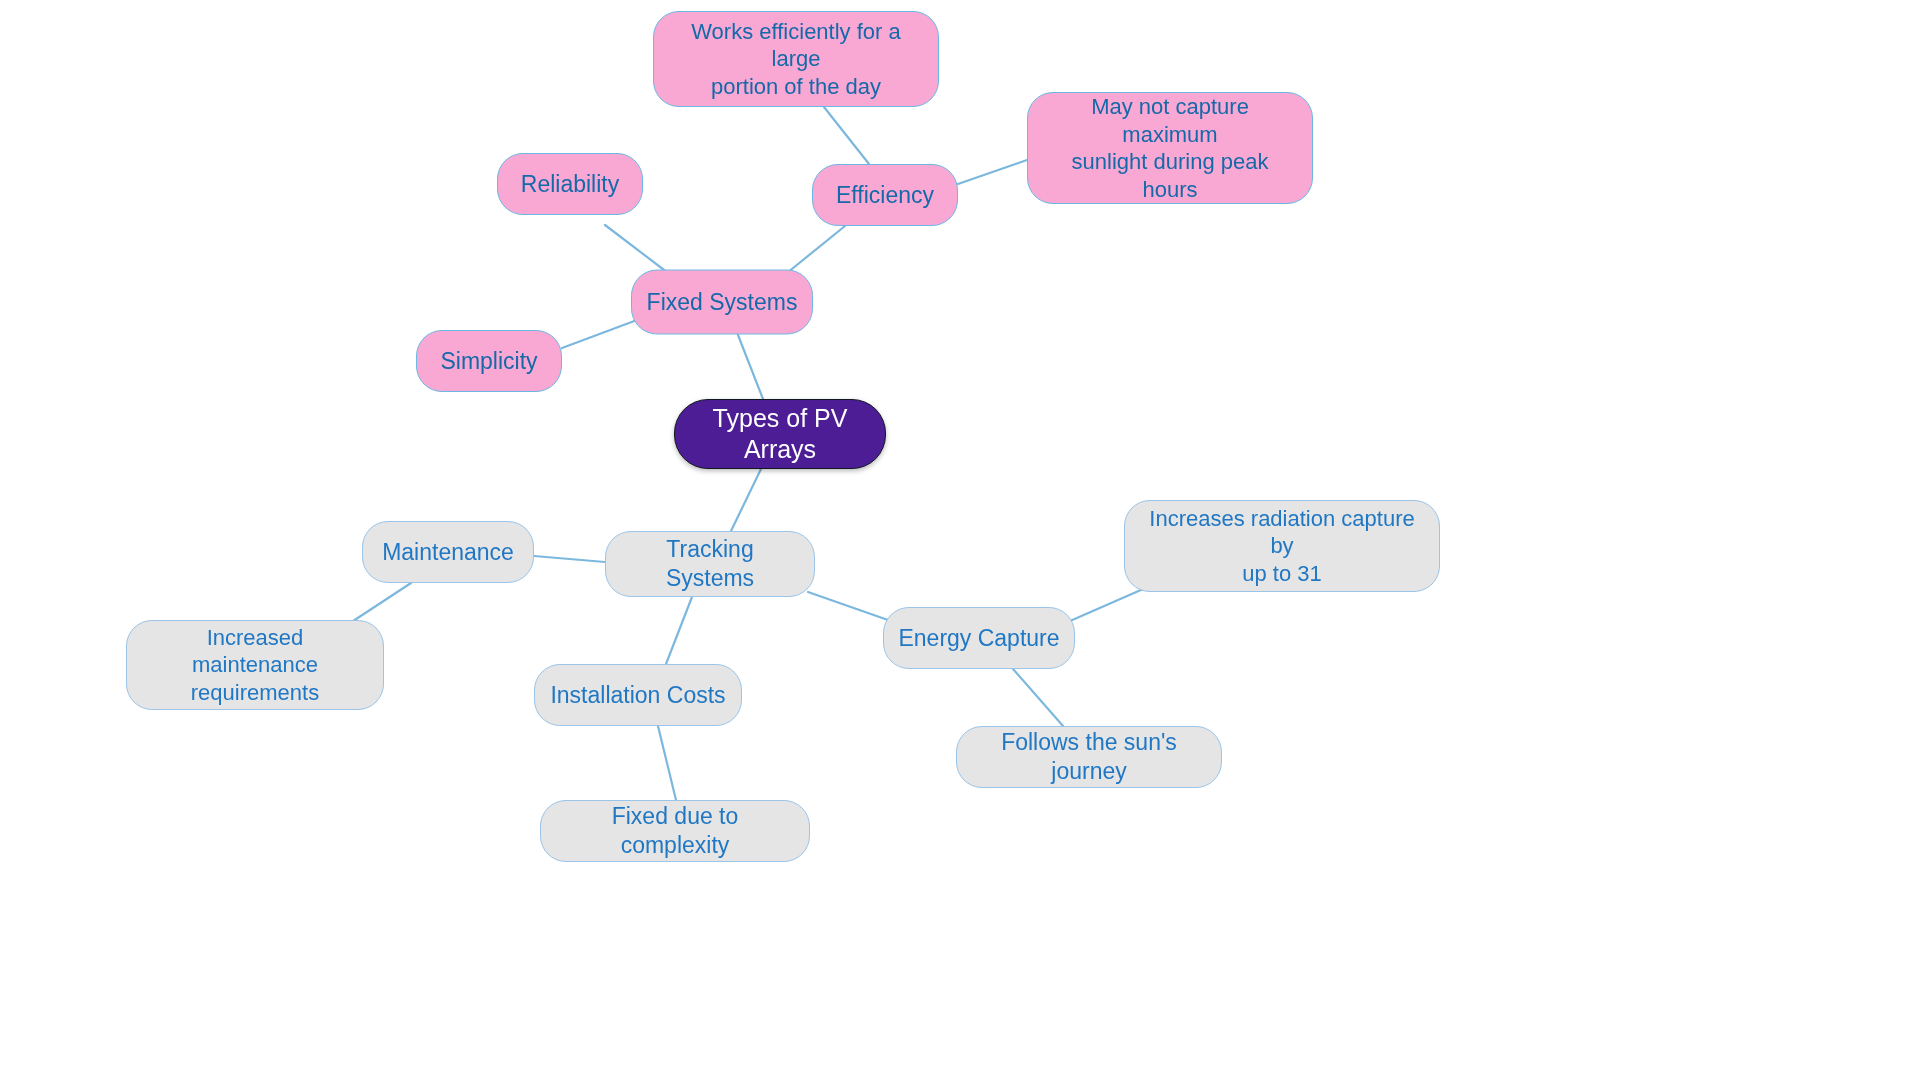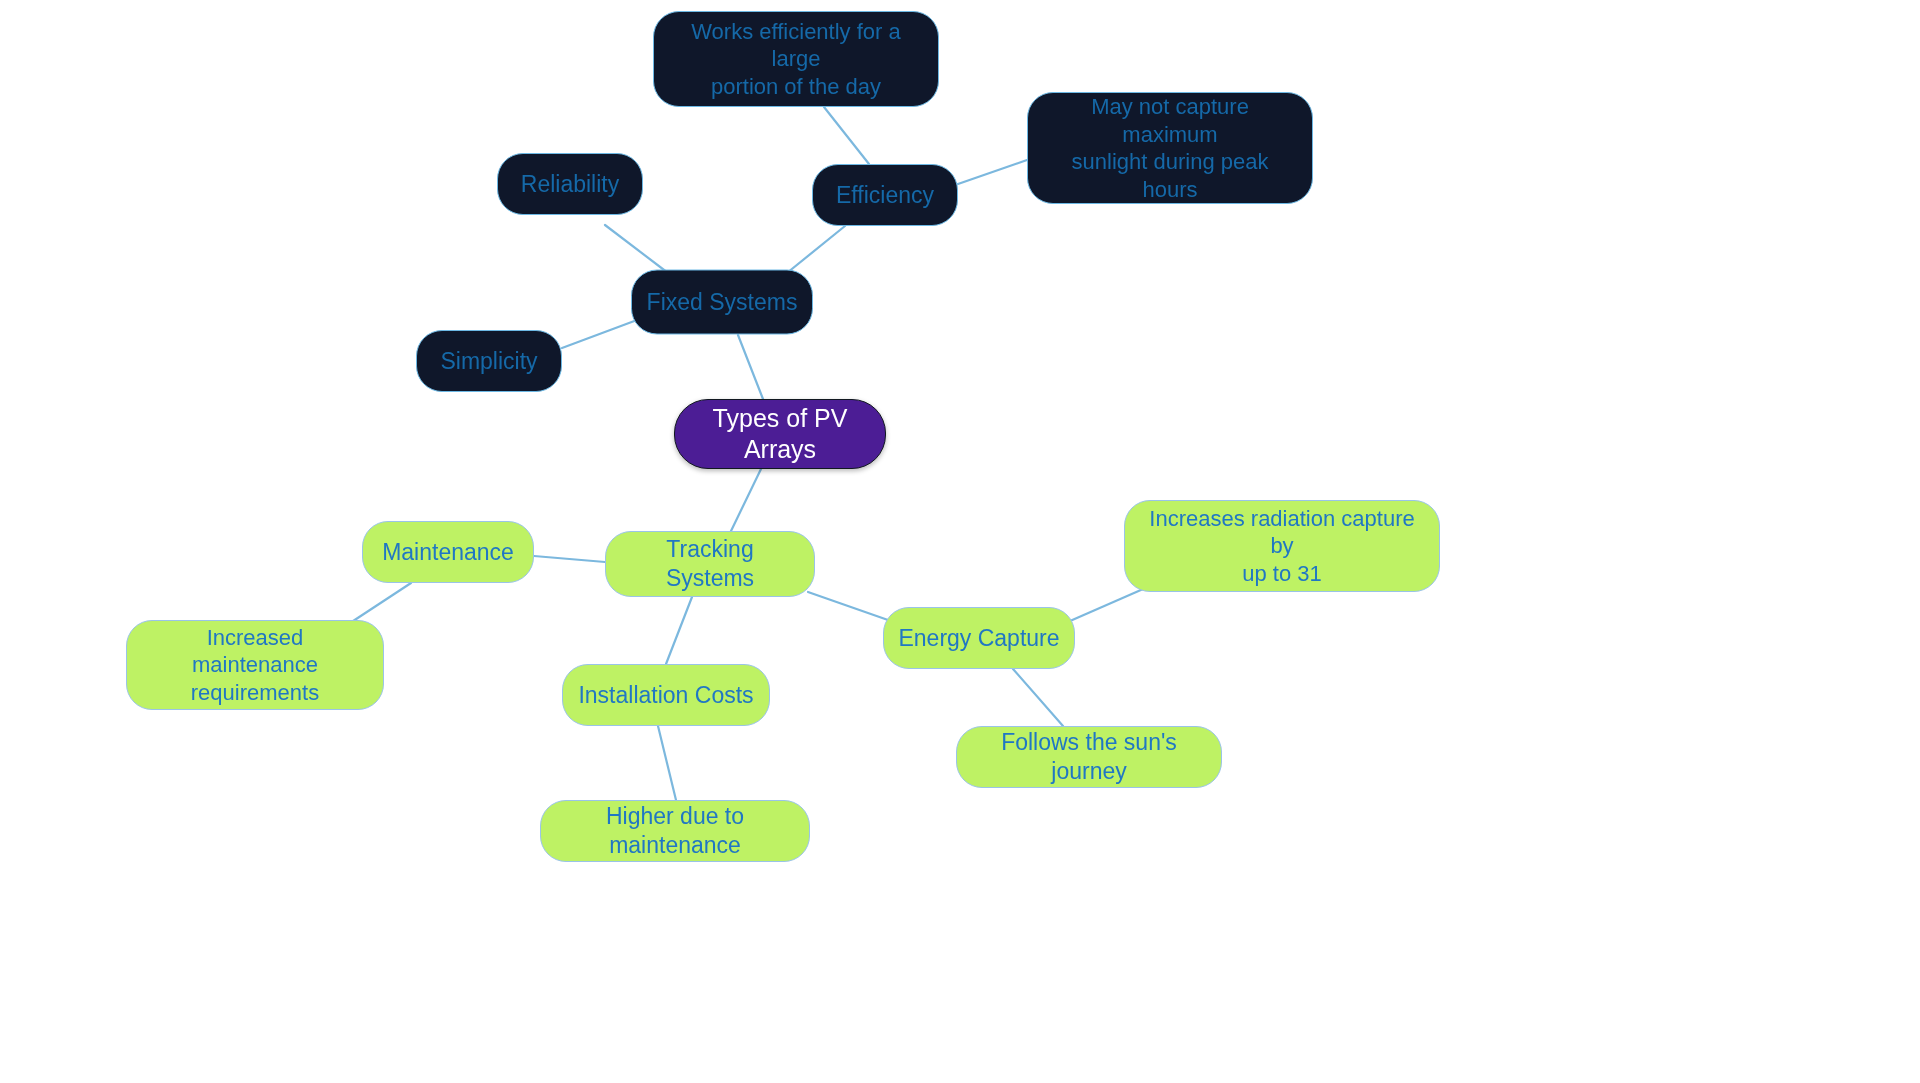--- a/index.html
+++ b/index.html
@@ -38,26 +38,26 @@
     transform: translate(-50%, -50%);
   }
   .node.root {
     background: #4c1d95;
     border-color: #111820;
     color: #ffffff;
     border-radius: 34px;
     box-shadow: 0 2px 5px rgba(0,0,0,0.28);
   }
   .node.branch-a {
-    background: #0f172a;
+    background: #f9a8d4;
     border-color: #6cb8e4;
     color: #1569a8;
   }
   .node.branch-b {
-    background: #bef264;
+    background: #e5e5e5;
     border-color: #9ac4e8;
     color: #2077c4;
   }
   .node-label {
     display: block;
     padding: 0 14px;
   }
 </style>
 </head>
 <body>
@@ -86,20 +86,20 @@
       <div class="node branch-a" style="left: 489px; top: 361px; width: 146px; height: 62px; font-size: 23px; align-items: center;"><span class="node-label">Simplicity</span></div>
       <div class="node branch-a" style="left: 885px; top: 195px; width: 146px; height: 62px; font-size: 23px;"><span class="node-label">Efficiency</span></div>
       <div class="node branch-a" style="left: 796px; top: 59px; width: 286px; height: 96px; font-size: 22px;"><span class="node-label">Works efficiently for a large
 portion of the day</span></div>
       <div class="node branch-a" style="left: 1170px; top: 148px; width: 286px; height: 112px; font-size: 22px;"><span class="node-label">May not capture maximum
 sunlight during peak hours</span></div>
       <div class="node branch-b" style="left: 710px; top: 564px; width: 210px; height: 66px; font-size: 23px;"><span class="node-label">Tracking Systems</span></div>
       <div class="node branch-b" style="left: 448px; top: 552px; width: 172px; height: 62px; font-size: 23px;"><span class="node-label">Maintenance</span></div>
       <div class="node branch-b" style="left: 255px; top: 665px; width: 258px; height: 90px; font-size: 22px;"><span class="node-label">Increased maintenance
 requirements</span></div>
-      <div class="node branch-b" style="left: 666px; top: 695px; width: 208px; height: 62px; font-size: 23px;"><span class="node-label">Installation Costs</span></div>
-      <div class="node branch-b" style="left: 675px; top: 831px; width: 270px; height: 62px; font-size: 23px;"><span class="node-label">Higher due to maintenance</span></div>
+      <div class="node branch-b" style="left: 638px; top: 695px; width: 208px; height: 62px; font-size: 23px;"><span class="node-label">Installation Costs</span></div>
+      <div class="node branch-b" style="left: 675px; top: 831px; width: 270px; height: 62px; font-size: 23px;"><span class="node-label">Fixed due to complexity</span></div>
       <div class="node branch-b" style="left: 979px; top: 638px; width: 192px; height: 62px; font-size: 23px;"><span class="node-label">Energy Capture</span></div>
       <div class="node branch-b" style="left: 1282px; top: 546px; width: 316px; height: 92px; font-size: 22px;"><span class="node-label">Increases radiation capture by
 up to 31</span></div>
       <div class="node branch-b" style="left: 1089px; top: 757px; width: 266px; height: 62px; font-size: 23px;"><span class="node-label">Follows the sun's journey</span></div>
     </div>
 </div>
 
 </body></html>

